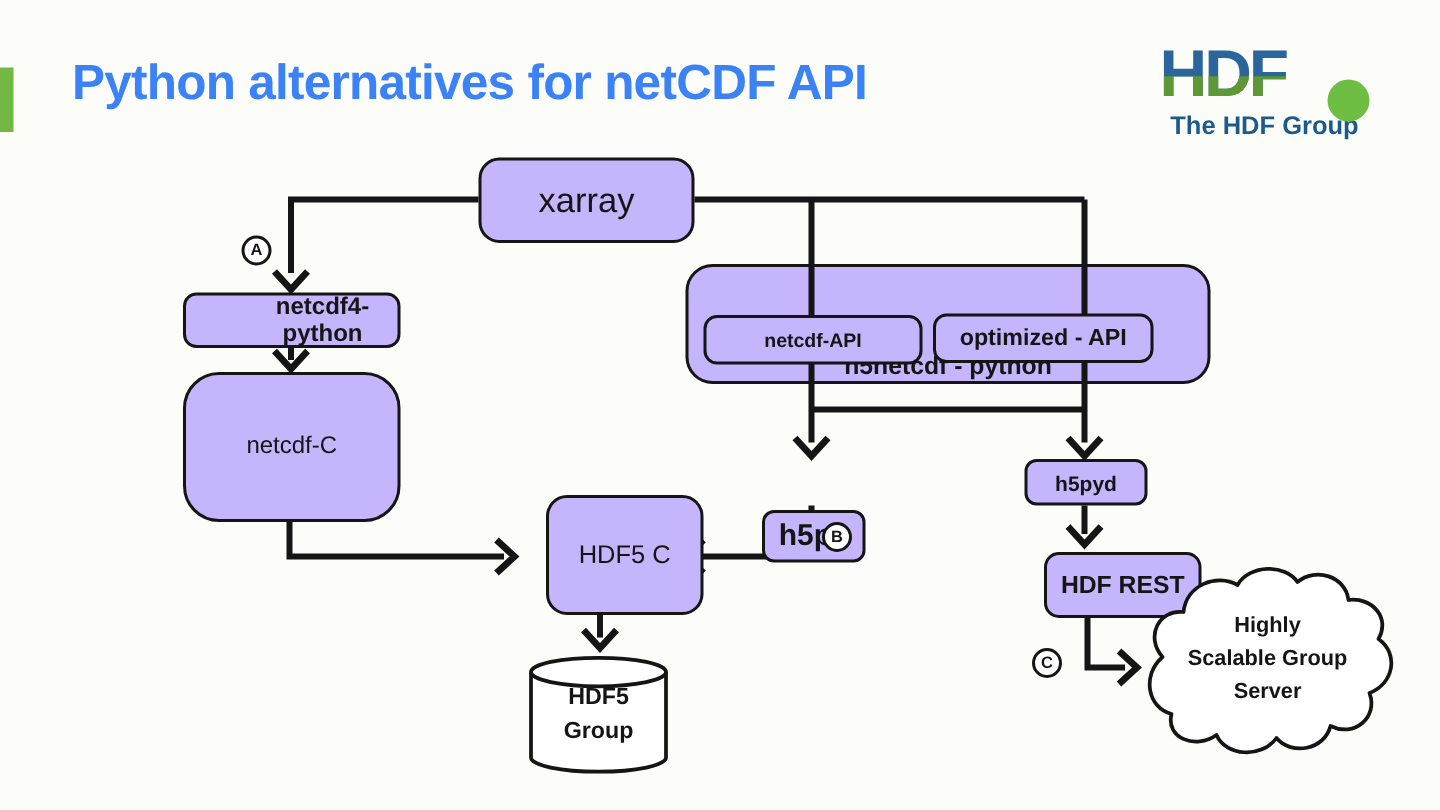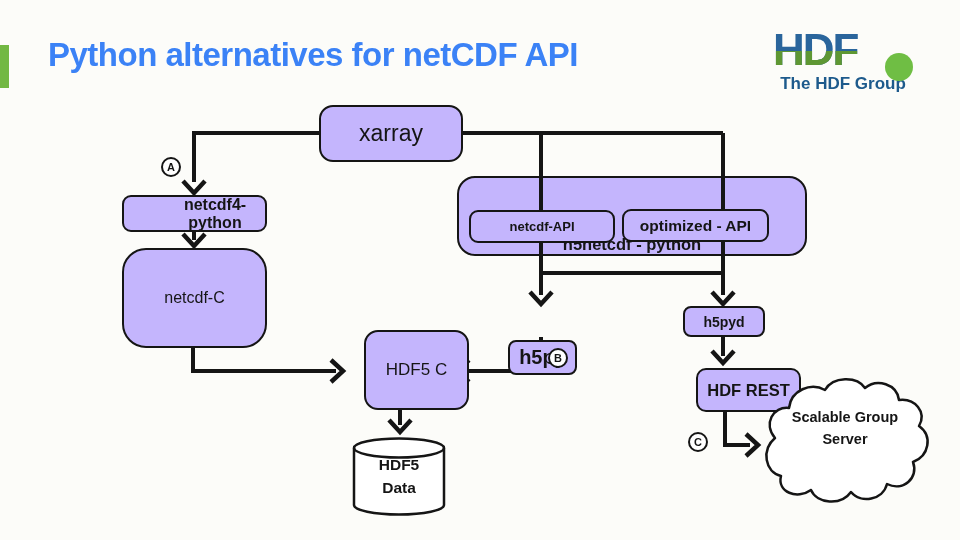--- a/index.html
+++ b/index.html
@@ -148,29 +148,30 @@
     <span>HDF REST</span>
   </div>
 
   <div class="cylinder">
     <svg width="94" height="80" viewBox="0 0 94 80">
       <path d="M2,11 a45,9.5 0 0 1 90,0 v57 a45,9.5 0 0 1 -90,0 z" fill="#ffffff" stroke="#151515" stroke-width="2.5"></path>
       <path d="M2,11 a45,9.5 0 0 0 90,0" fill="none" stroke="#151515" stroke-width="2.5"></path>
     </svg>
     <div class="labels">
       <div>HDF5</div>
-      <div>Data</div>
+      <div>Group</div>
     </div>
   </div>
 
   <div class="cloud">
     <svg width="176" height="142" viewBox="0 0 176 142">
       <path d="M18,66 C6,52 16,34 32,36 C34,18 54,10 68,18 C76,4 100,4 108,16 C120,6 140,12 142,28 C158,26 170,40 162,54 C176,64 172,84 156,90 C162,106 146,120 130,112 C126,128 104,132 94,120 C84,134 60,132 54,118 C40,128 20,120 24,104 C8,100 4,78 18,66 Z" fill="#ffffff" stroke="#151515" stroke-width="2.5" stroke-linejoin="round"></path>
     </svg>
     <div class="labels">
+      <div>Highly</div>
       <div>Scalable Group</div>
       <div>Server</div>
     </div>
   </div>
 
   <div class="badge badge-a">
     <span>A</span>
   </div>
   <div class="badge badge-b">
     <span>B</span>

